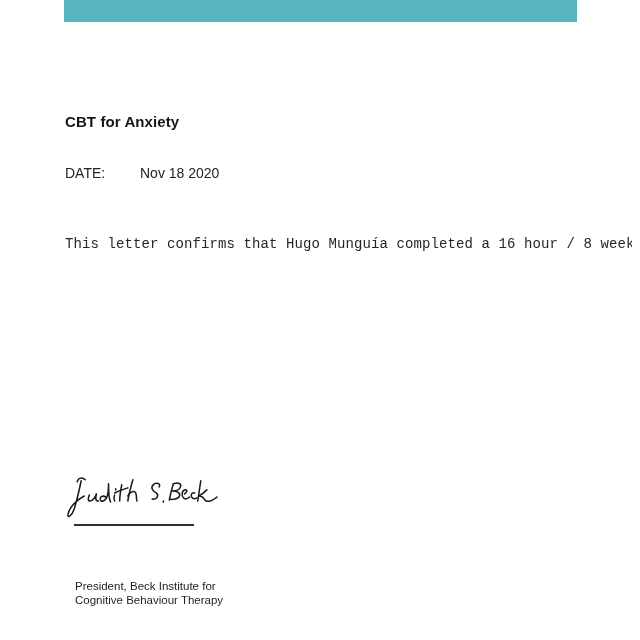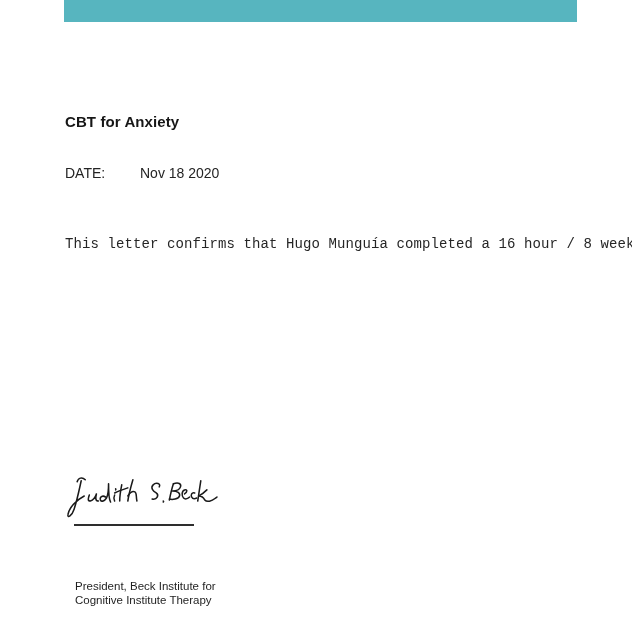--- a/index.html
+++ b/index.html
@@ -138,16 +138,16 @@
     <path class="sig-stroke" d="M127,21 C124,20 123,23 124,25 C125,27 127,27 129,26"></path>
 
     <path class="sig-stroke" d="M133,9 C132,16 131,22 130,29"></path>
     <path class="sig-stroke" d="M139,18 C136,21 133,23 131,24 C134,24 136,26 137,28 C139,30.5 144,29 147,26.5 C148,25.7 148.7,25.3 149,25"></path>
   </svg>
 
   <div class="sig-line"></div>
 
   <div class="sig-title-block">
     <div>President, Beck Institute for</div>
-    <div>Cognitive Institute Therapy</div>
+    <div>Cognitive Behaviour Therapy</div>
   </div>
 
 </div>
 
 </body></html>

